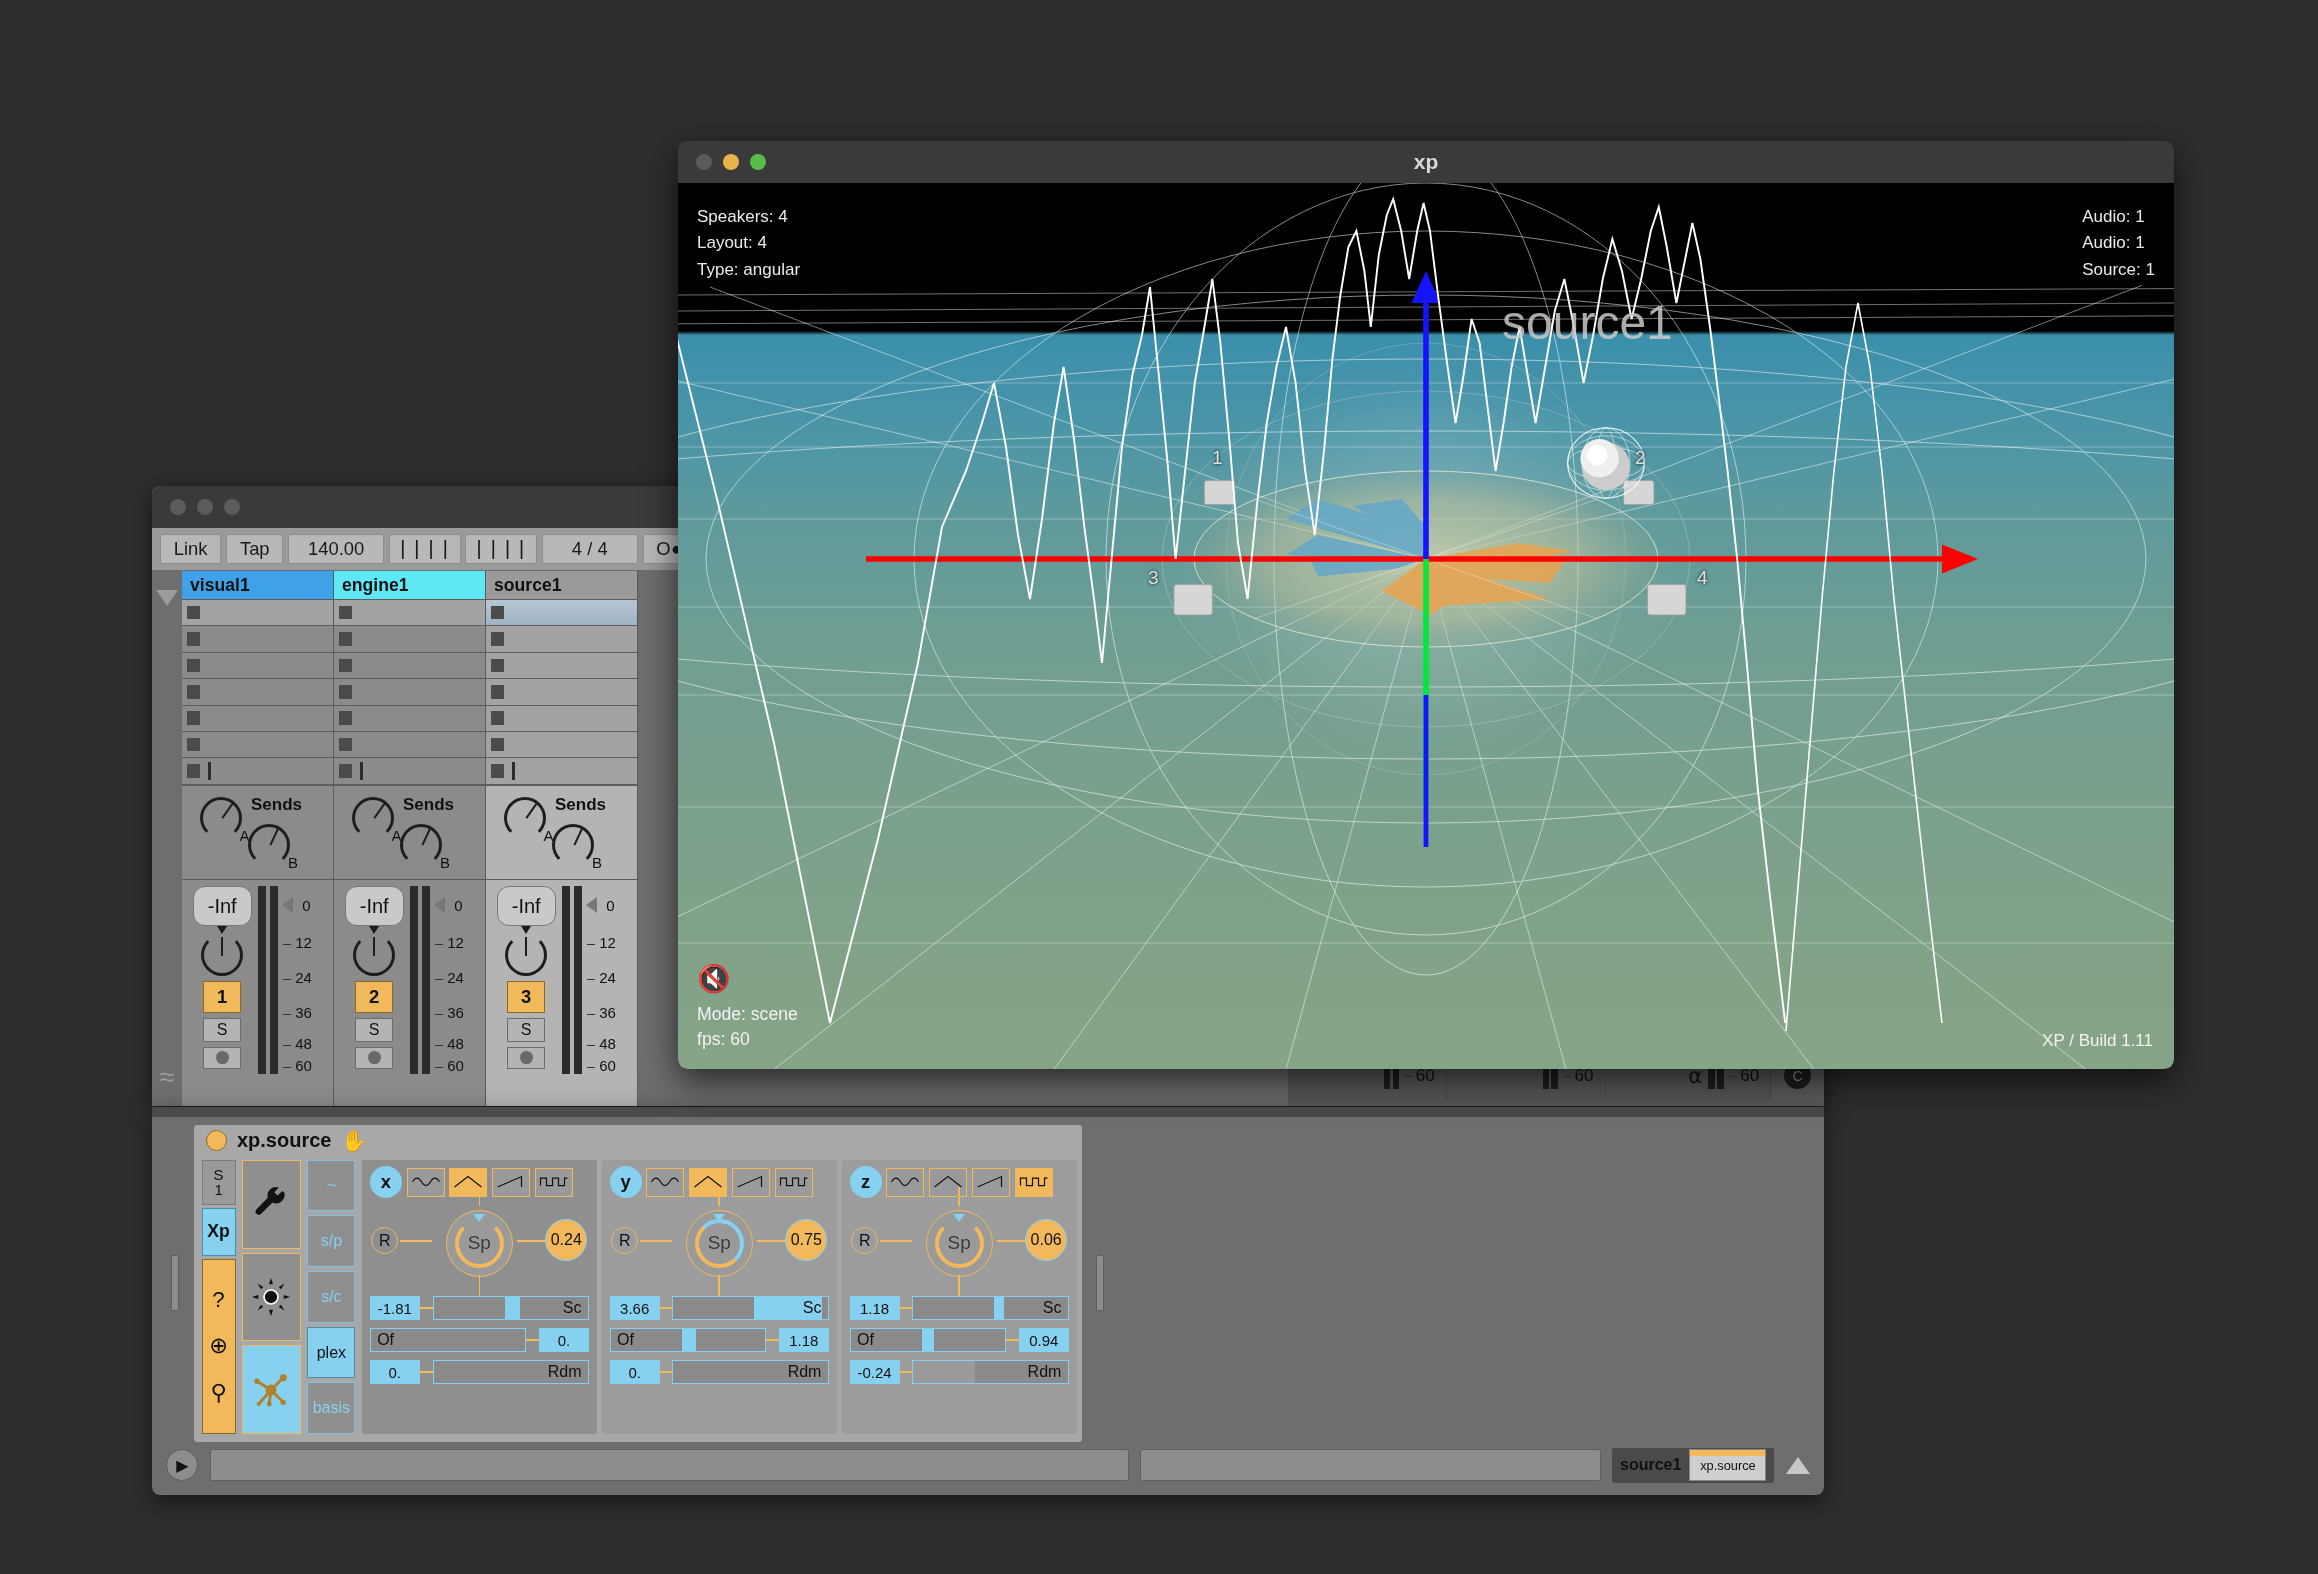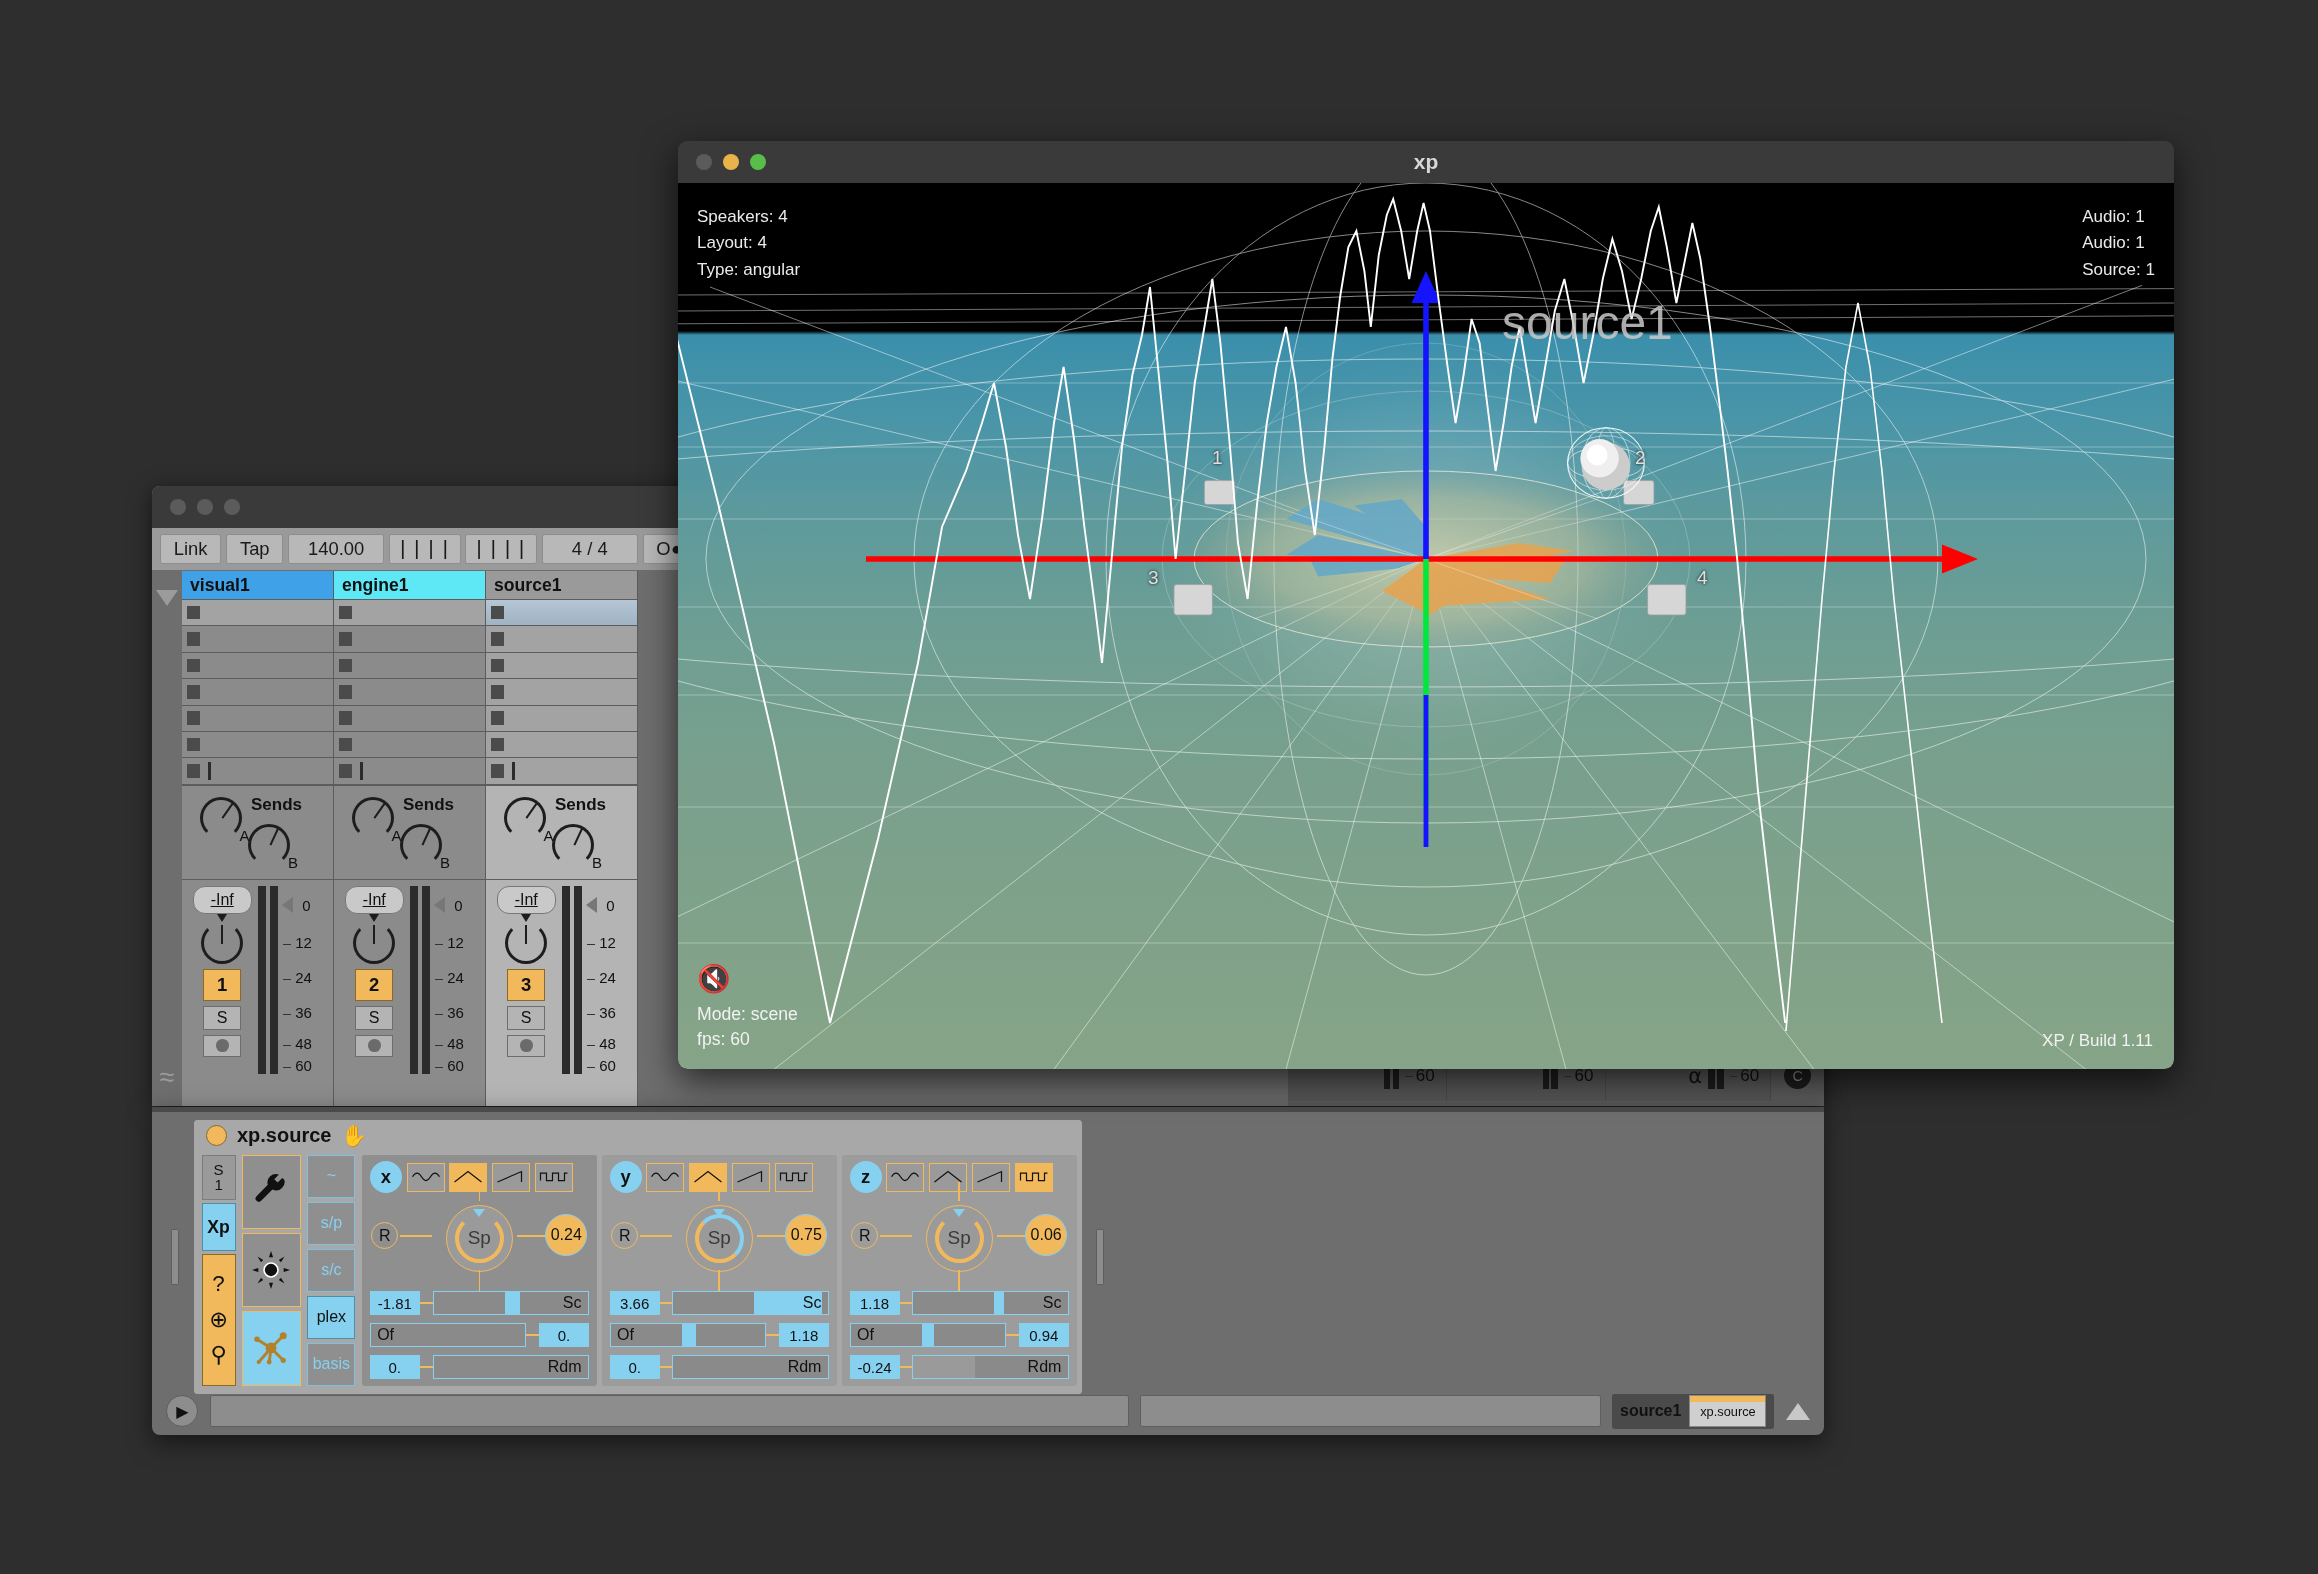--- a/index.html
+++ b/index.html
@@ -72,22 +72,22 @@
     position:absolute; width:42px;height:42px;border-radius:50%;
     border:3.2px solid #1d1d1d; border-bottom-color:transparent;
   }
   .knob .ptr { position:absolute; width:2.4px;height:17.6px;background:#1d1d1d; left:50%; top:50%;
     transform-origin: top center; }
   .knob .kl { position:absolute; font-size:15px;color:#111; left:37px; top:27px;}
   .mixer-box { flex:1; background:#8b8b8b; border-top:1.6px solid #5c5c5c; display:flex; padding:6.4px 4.8px 4.8px 6.4px;}
   .mixer-box.light { background:#b4b4b4; }
   .mx-left { width: 78px; display:flex;flex-direction:column;align-items:center; gap:4.8px;}
   .vol-pill {
-    width: 59px;height:28px;border-radius:12px;background:#c9c9c9;border:0.8px solid #777;
-    font-size:16px;color:#111;display:flex;align-items:center;justify-content:center;text-decoration:underline;
+    width: 59px;height:40px;border-radius:12px;background:#c9c9c9;border:0.8px solid #777;
+    font-size:20px;color:#111;display:flex;align-items:center;justify-content:center;
   }
   .pan-knob { position: relative; width:42px;height:42px;border-radius:50%;border:3.2px solid #1d1d1d;border-top-color:transparent;margin-top:3.2px;}
   .pan-knob .ptr { position:absolute;width:2.4px;height:19px;background:#1d1d1d;left:calc(50% - 1.2px);top:0;}
   .pan-tri { position:absolute; left:calc(50% - 5.6px); top:-11.2px; width:0;height:0;
     border-left:5.6px solid transparent;border-right:5.6px solid transparent;border-top:8px solid #1d1d1d;}
   .num-btn { width:38px;height:32px;background:#f1b95c;border:0.8px solid #8a6a24;color:#111;
     font-size:18.4px;font-weight:700;display:flex;align-items:center;justify-content:center;}
   .s-btn { width:38px;height:24px;background:#b4b4b4;border:0.8px solid #6d6d6d;color:#111;font-size:16px;
     display:flex;align-items:center;justify-content:center;}
   .rec-btn { width:38px;height:22.4px;background:#b4b4b4;border:0.8px solid #6d6d6d;
@@ -110,21 +110,21 @@
     justify-content:flex-end; padding-right:11.2px; gap:6.4px; background:#5a5a5a;}
   .ex-bars { display:flex; gap:2.4px;}
   .ex-bar { width:6.4px;height:27px;background:#1e1e1e;}
   .ex-60 { font-size:17px;color:#111;}
   .ex-dash { display:inline-block;width:7.2px;border-top:1.6px solid #3a3a3a;vertical-align:middle;margin-right:3.2px;}
   .ex-circ { width:27px;height:27px;border-radius:50%;background:#1d1d1d;color:#8c8c8c;
     font-size:14.4px;display:flex;align-items:center;justify-content:center;}
 
   
   .device-window {
-    position:absolute; left:152px; top:1107px; width:1672px; height:328px;
+    position:absolute; left:152px; top:1107px; width:1672px; height:388px;
     background:#6e6e6e; border-radius:0 0 8px 8px;
     box-shadow:0 8px 24px rgba(0,0,0,.5);
     overflow:hidden; display:flex; flex-direction:column;
   }
   .device-rail { height: 9.6px; background:#4a4a4a; }
   .device-body { flex:1; display:flex; padding:8px 9.6px 0 14.4px; gap:9.6px; }
   .dev-left-handle { width:17.6px; display:flex; align-items:center; justify-content:center; }
   .handle-bar { width:8px;height:56px;background:#8d8d8d;border:0.8px solid #5e5e5e;border-radius:1.6px;}
   .device-panel {
     flex:1; background:#a8a8a8; border-radius:4px; display:flex; flex-direction:column; overflow:hidden;

